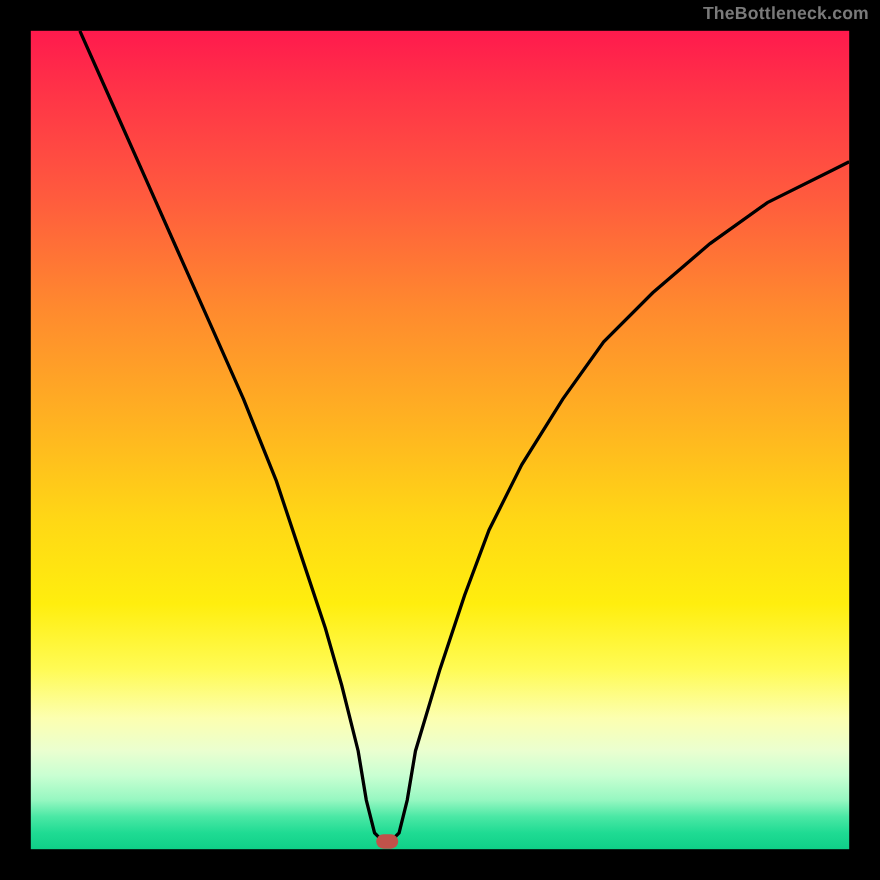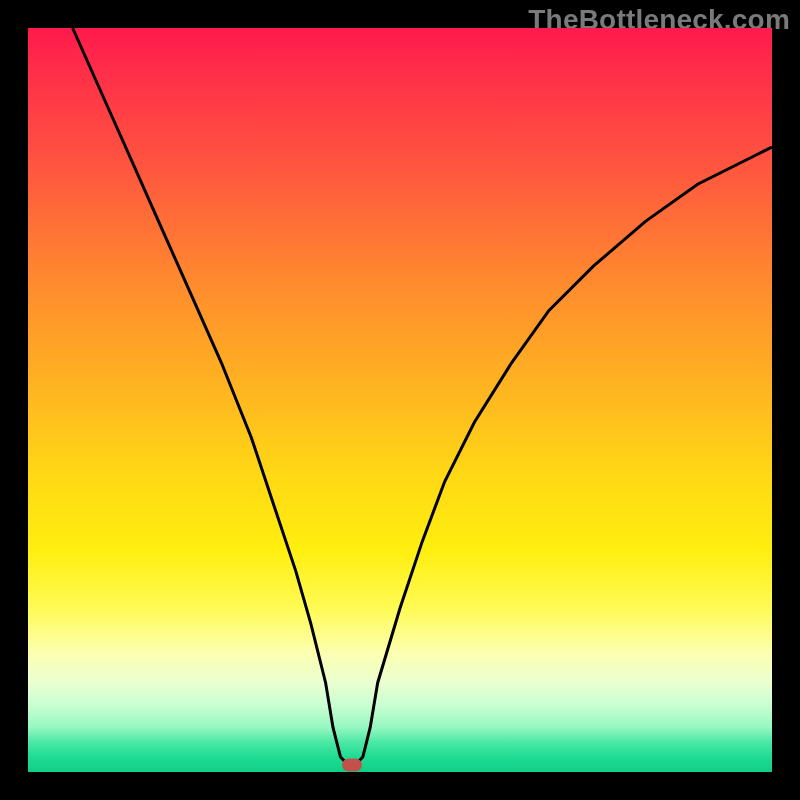--- a/index.html
+++ b/index.html
@@ -41,21 +41,21 @@
       #96f7c1 94%,
       #4be8a5 96%,
       #1fdb93 98%,
       #0fd088 100%
     );
   }
   .watermark {
     position: absolute;
     top: 4px;
     right: 10px;
-    font-size: 28px;
+    font-size: 16px;
     font-weight: 600;
     color: #7a7a7a;
     letter-spacing: 0.2px;
     user-select: none;
   }
   svg.curve {
     position: absolute;
     left: 0;
     top: 0;
     width: 744px;

